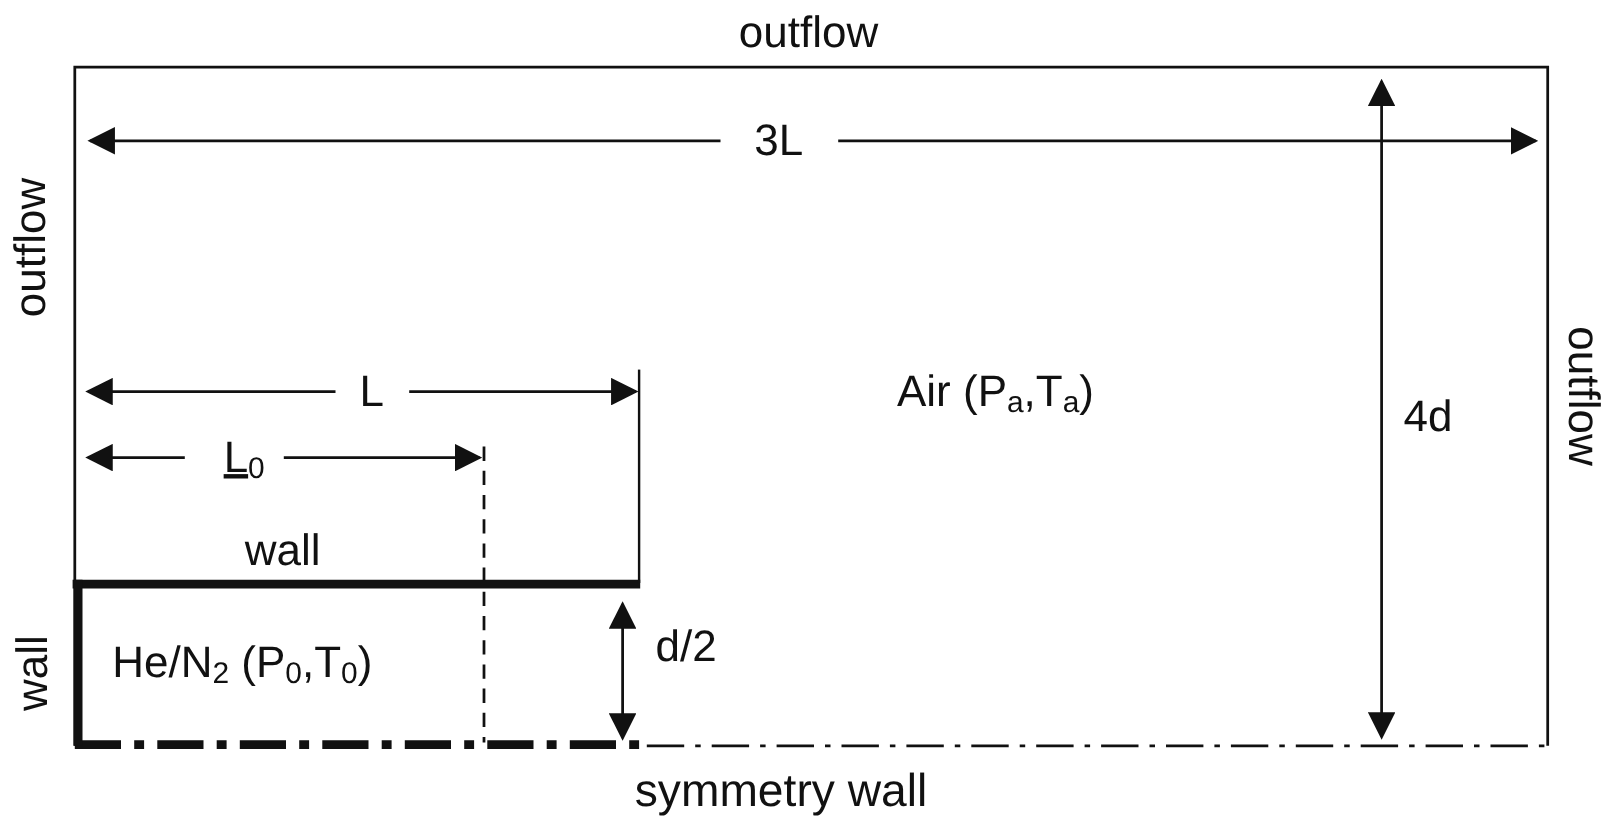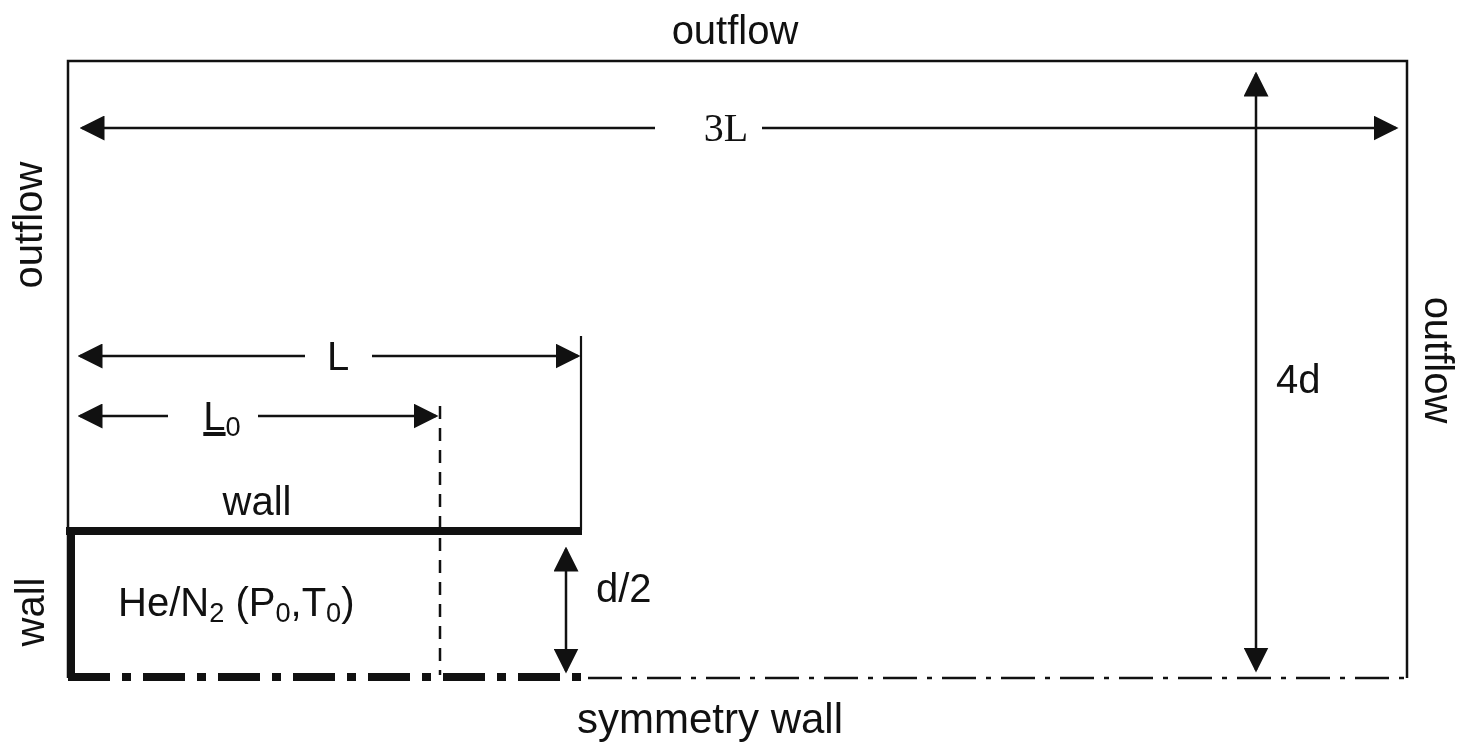--- a/index.html
+++ b/index.html
@@ -21,27 +21,27 @@
     color: #111111;
   }
   .sub { font-size: 0.68em; vertical-align: -0.22em; }
 
   .top-outflow    { left: 735px;  top: 10px;  transform: translateX(-50%); }
   .left-outflow   { left: 28px;   top: 225px; transform: translate(-50%,-50%) rotate(-90deg); }
   .right-outflow  { left: 1439px; top: 360px; transform: translate(-50%,-50%) rotate(90deg); }
   .left-wall      { left: 30px;   top: 612px; transform: translate(-50%,-50%) rotate(-90deg); }
   .symmetry-axis  { left: 710px;  top: 698px; transform: translateX(-50%); font-size: 42px; }
   .wall-label     { left: 257px;  top: 481px; transform: translateX(-50%); }
-  .dim-3l         { left: 726px;  top: 108px; transform: translateX(-50%); font-family: Liberation Serif, serif; }
+  .dim-3l         { left: 708px;  top: 108px; transform: translateX(-50%); }
   .dim-l          { left: 338px;  top: 336px; transform: translateX(-50%); }
   .dim-l0         { left: 222px;  top: 396px; transform: translateX(-50%); text-decoration: underline; }
   .dim-4d         { left: 1276px; top: 345px; margin-top: 14px; }
   .dim-d2         { left: 596px;  top: 568px; }
   .air-label      { left: 905px;  top: 336px; transform: translateX(-50%); }
-  .gas-label      { left: 102px;  top: 582px; margin-left: 16px; }
+  .gas-label      { left: 102px;  top: 582px; }
 </style>
 </head>
 <body>
 
 <div class="stage">
 
   <svg width="1468" height="746" viewBox="0 0 1468 746">
     <defs>
       <marker id="arrow" viewBox="0 0 10 10" refX="9" refY="5" markerWidth="10" markerHeight="10" orient="auto-start-reverse">
         <path d="M0,0 L10,5 L0,10 Z" fill="#111111"></path>
@@ -83,16 +83,17 @@
   <div class="lbl left-wall">wall</div>
   <div class="lbl symmetry-axis">symmetry wall</div>
   <div class="lbl wall-label">wall</div>
 
   <div class="lbl dim-3l">3L</div>
   <div class="lbl dim-4d">4d</div>
   <div class="lbl dim-l">L</div>
   <div class="lbl dim-l0"><span>L</span><span class="sub">0</span></div>
   <div class="lbl dim-d2">d/2</div>
 
+  <div class="lbl air-label"><span>Air (P</span><span class="sub">a</span><span>,T</span><span class="sub">a</span><span>)</span></div>
 
   <div class="lbl gas-label"><span>He/N</span><span class="sub">2</span><span> (P</span><span class="sub">0</span><span>,T</span><span class="sub">0</span><span>)</span></div>
 
 </div>
 
 </body></html>

